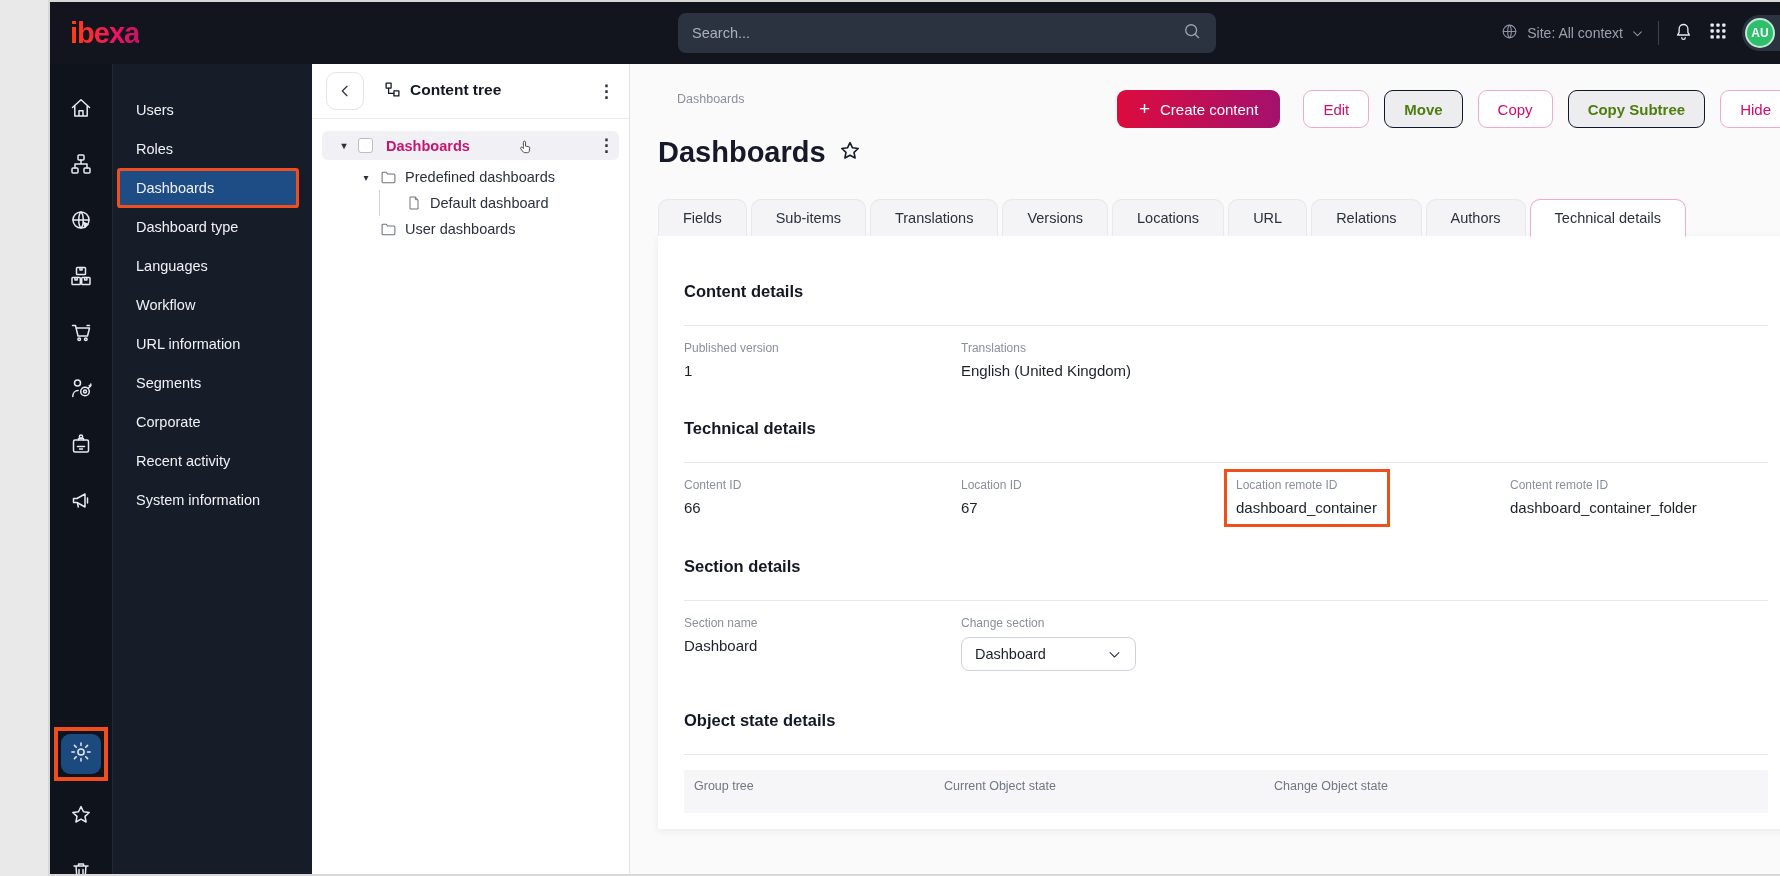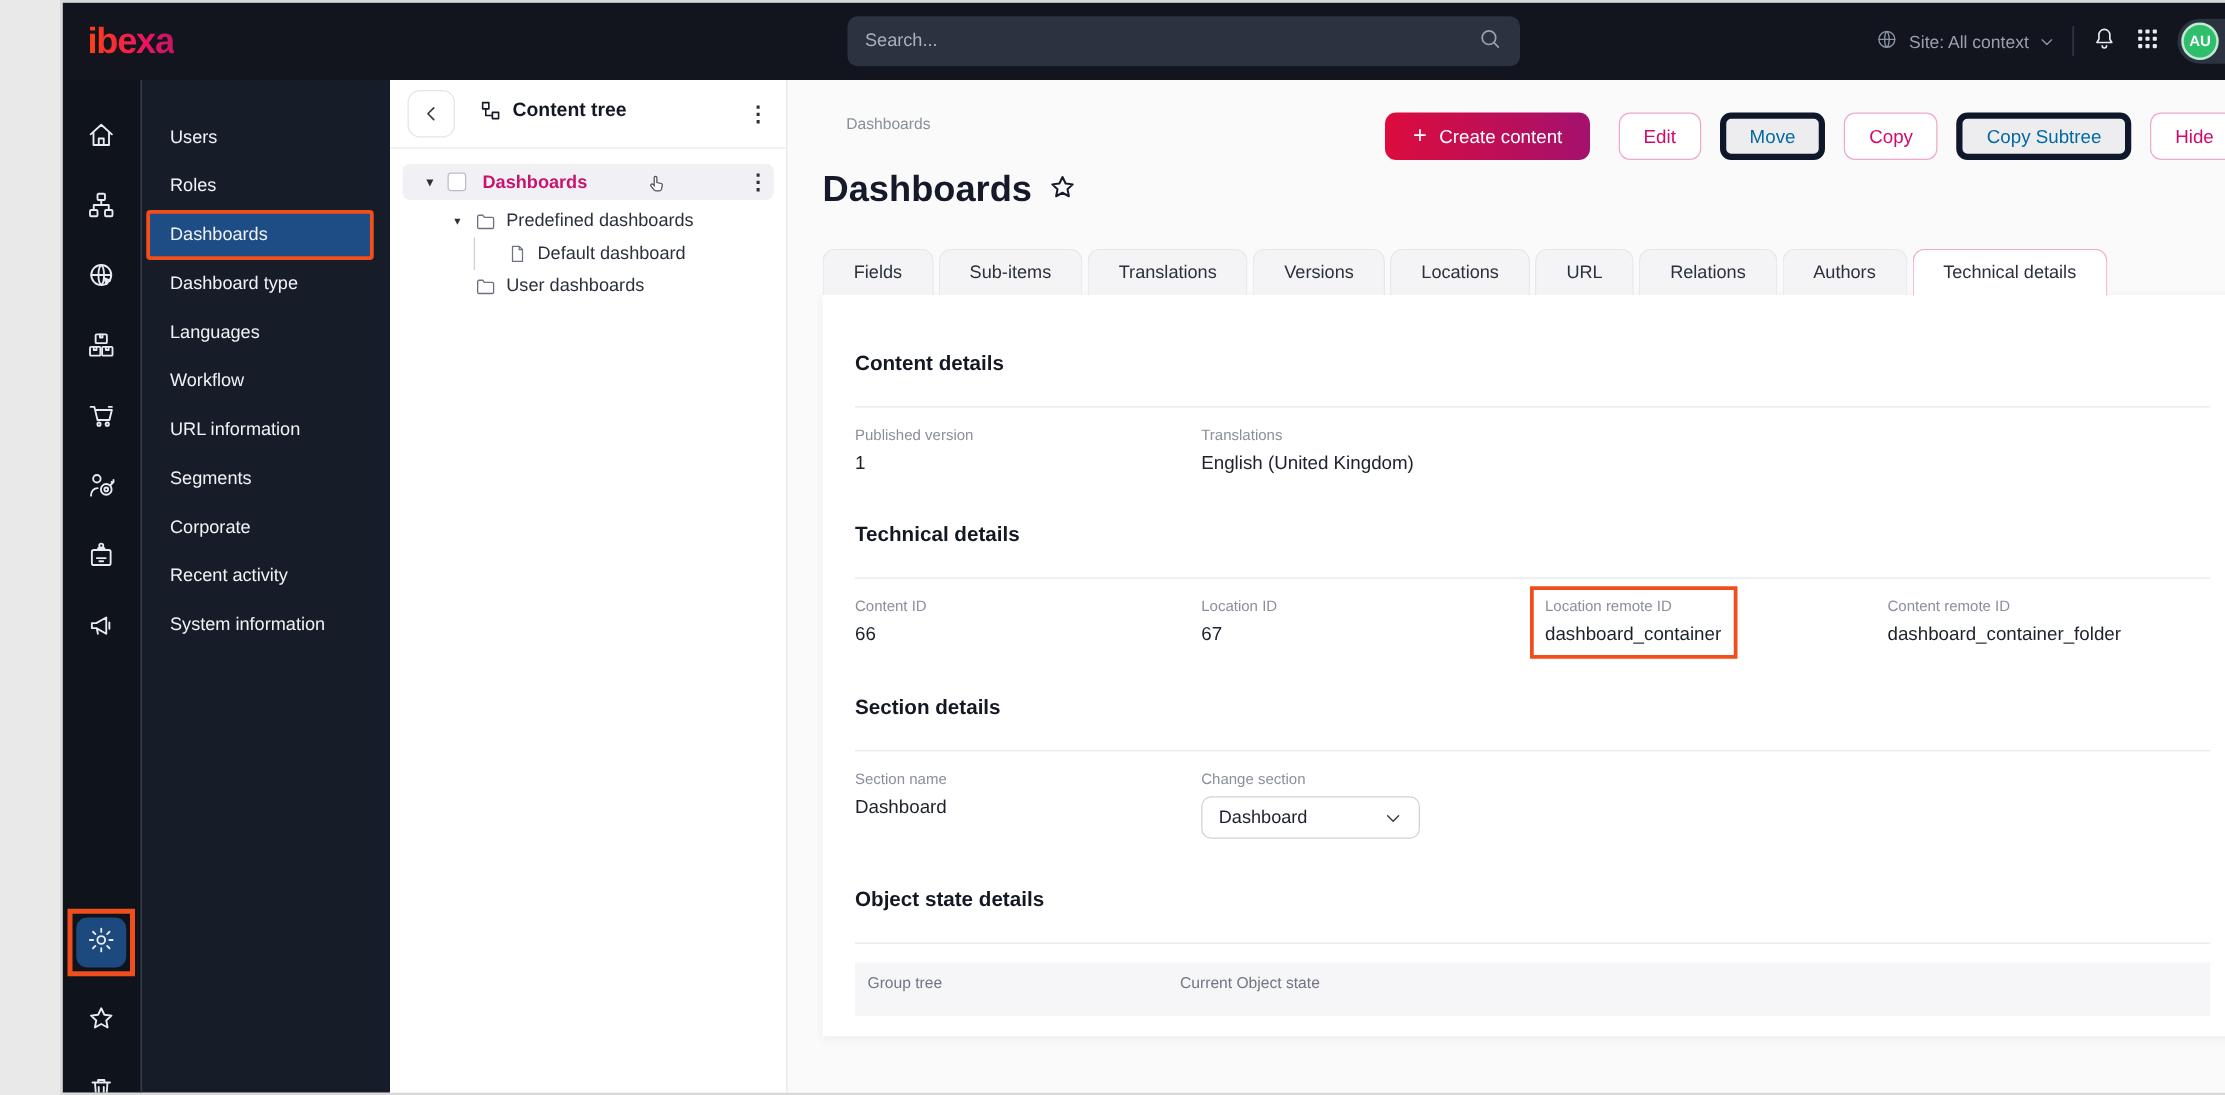--- a/index.html
+++ b/index.html
@@ -68,21 +68,21 @@
 
   
   .main { flex:1; background:#fafafb; position:relative; padding:0 35px 0 28px; overflow:hidden; }
   .breadcrumb { margin:28px 0 0 19px; font-size:12.5px; color:#8a8f9c; }
   .actions { position:absolute; top:26px; right:35px; display:flex; align-items:center; gap:15px; }
   .btn { height:38px; border-radius:9px; font-size:15px; font-family:inherit; cursor:pointer; padding:0 19px; }
   .btn-primary { background:linear-gradient(90deg,#dc0c3d,#a4116e); color:#fff; border:none; display:flex;
                  align-items:center; gap:10px; padding:0 22px; margin-right:8px; }
   .btn-primary .plus { font-size:19px; font-weight:400; }
   .btn-outline { background:#fff; border:1px solid #f0a9cc; color:#d20a6a; }
-  .btn-disabled { background:#ededf0; border:5px solid #0f172a; color:#0369a1; cursor:default; }
+  .btn-disabled { background:#ededf0; border:1px solid #0f172a; color:#4d7c0f; cursor:default;font-weight:bold; }
   .title-row { display:flex; align-items:center; gap:12px; margin-top:30px; }
   .page-title { font-size:29px; font-weight:700; color:#15192a; }
   .type-row { display:flex; align-items:center; gap:8px; margin-top:14px; color:#6d7280; font-size:14.5px; }
 
   
   .tabs { display:flex; margin-top:30px; position:relative; z-index:2; }
   .tab { background:#f4f4f6; border:1px solid #e7e7ec; border-bottom:none; border-radius:10px 10px 0 0;
          padding:10px 24px 9px; margin-right:4px; font-size:14.5px; color:#2b313c; cursor:pointer; }
   .tab.active { background:#fff; border:1px solid #f3a9cb; border-bottom:1px solid #fff; margin-bottom:-1px;
                 padding-bottom:10px; }
@@ -427,20 +427,21 @@
             </div>
           </div>
         </section>
 
         <section class="sec">
           <h2 class="sec-h">Object state details</h2>
           <hr class="rule">
           <div class="os-table">
             <div>Group tree</div>
             <div>Current Object state</div>
+            <div>Change Object state</div>
           </div>
         </section>
 
       </div>
     </main>
   </div>
 
   <div class="scrollthumb"></div>
 </div>
 

